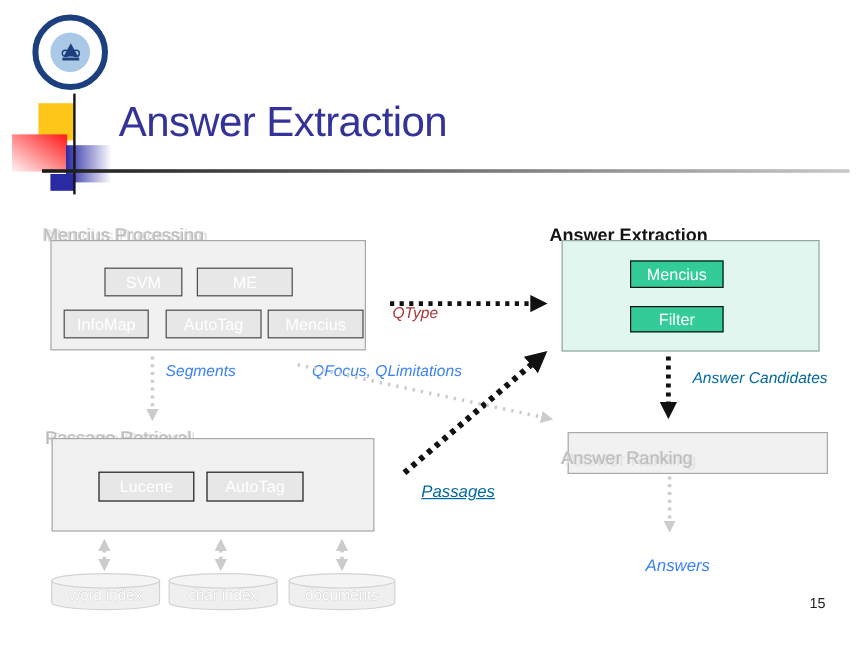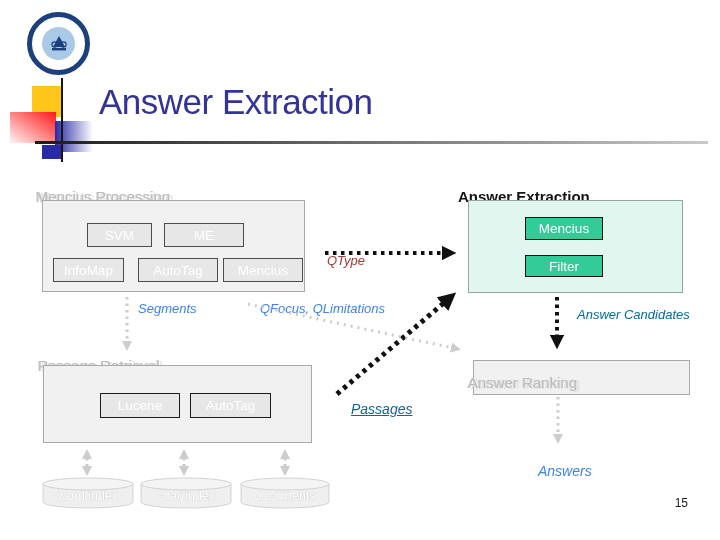--- a/index.html
+++ b/index.html
@@ -26,21 +26,21 @@
 
   
   .panel{border:1px solid #a9a9a9;background:#f1f1f1;box-sizing:border-box;}
   .panel.active{background:#e2f6f0;border-color:#90a8a5;}
   .sec-label{font-size:15px;white-space:nowrap;}
   .ghost{color:#bdbdbd;text-shadow:3px 1px 0 #e2e2e2,-1px 0 0 #d6d6d6;}
   .dark-label{color:#141414;font-weight:600;}
   .chip{display:flex;align-items:center;justify-content:center;color:#ffffff;
         font-size:13.5px;box-sizing:border-box;white-space:nowrap;}
   .chip.faded{background:#e7e7e7;border:1px solid #4d4d4d;}
-  .chip.faded-dark{background:#e7e7e7;border:1px solid #1c1c1c;margin-left:18px;}
+  .chip.faded-dark{background:#e7e7e7;border:1px solid #1c1c1c;}
   .chip.active{background:#33cc99;border:1px solid #101010;}
   .ar-label{font-size:15px;}
 
   
   .flow{font-style:italic;font-size:13px;white-space:nowrap;}
   .flow.red{color:#0369a1;}
   .flow.qtype{color:#a83838;}
   .flow.gray{color:#3b82f6;}
   .flow.big{font-size:14px;}
 

